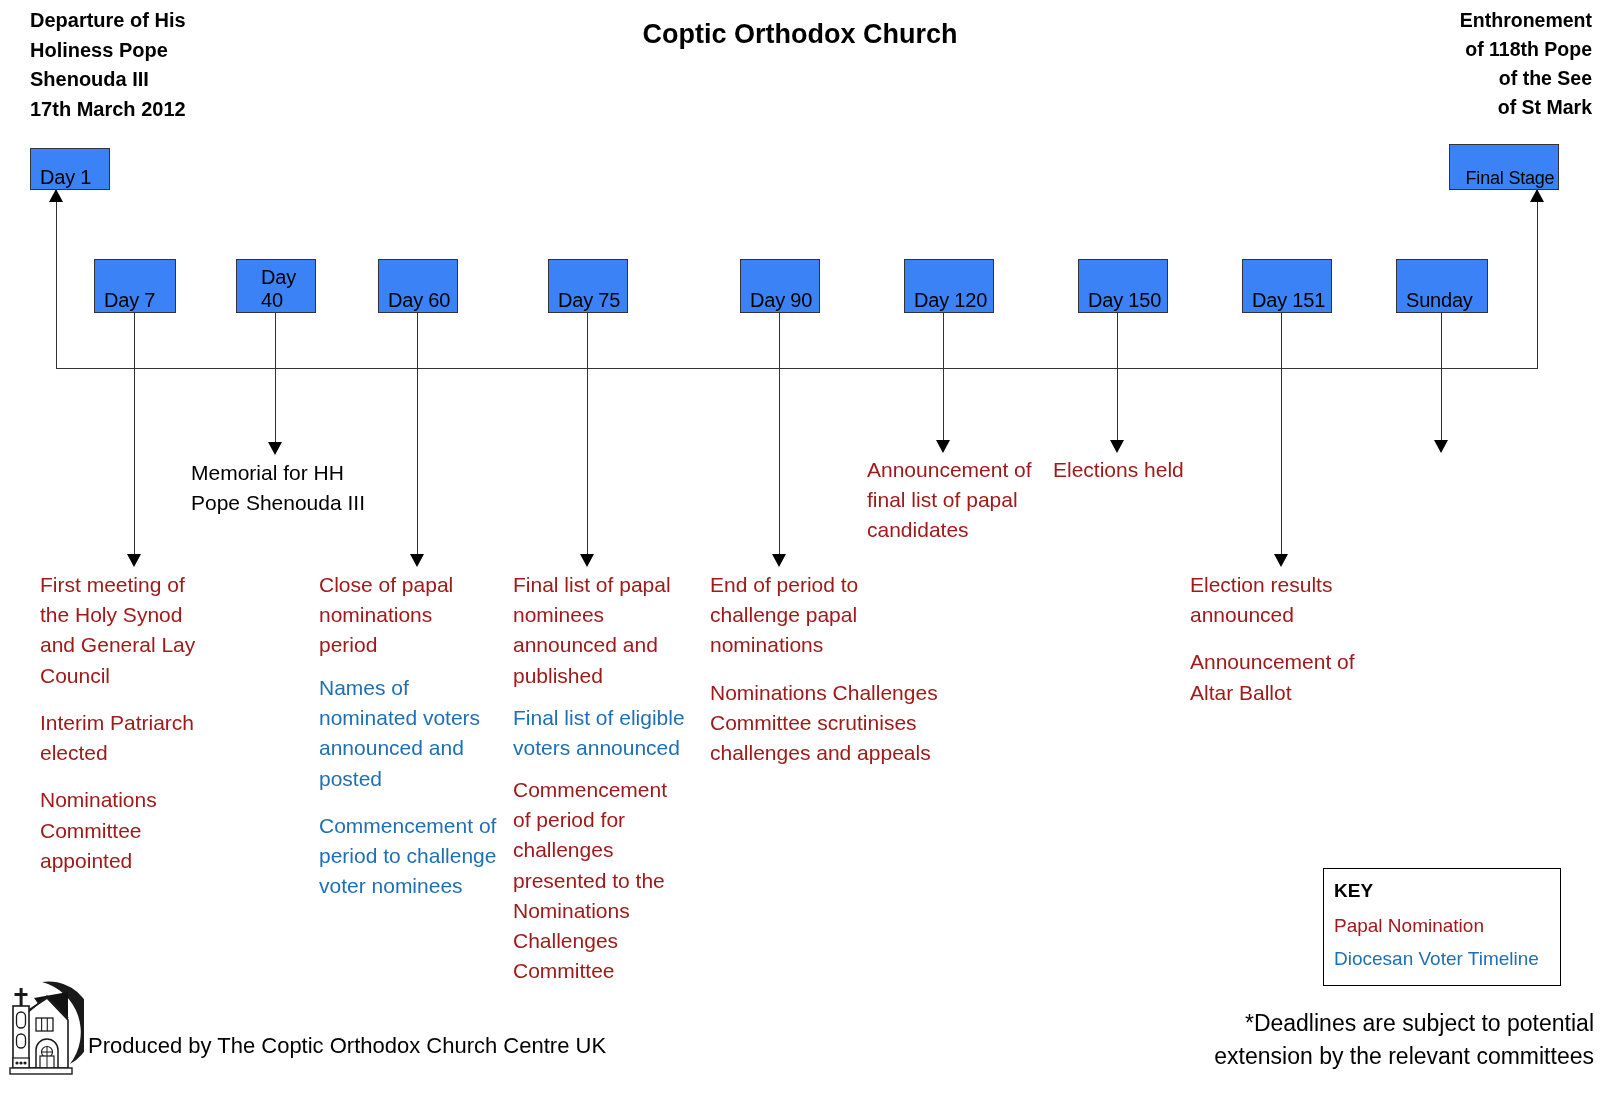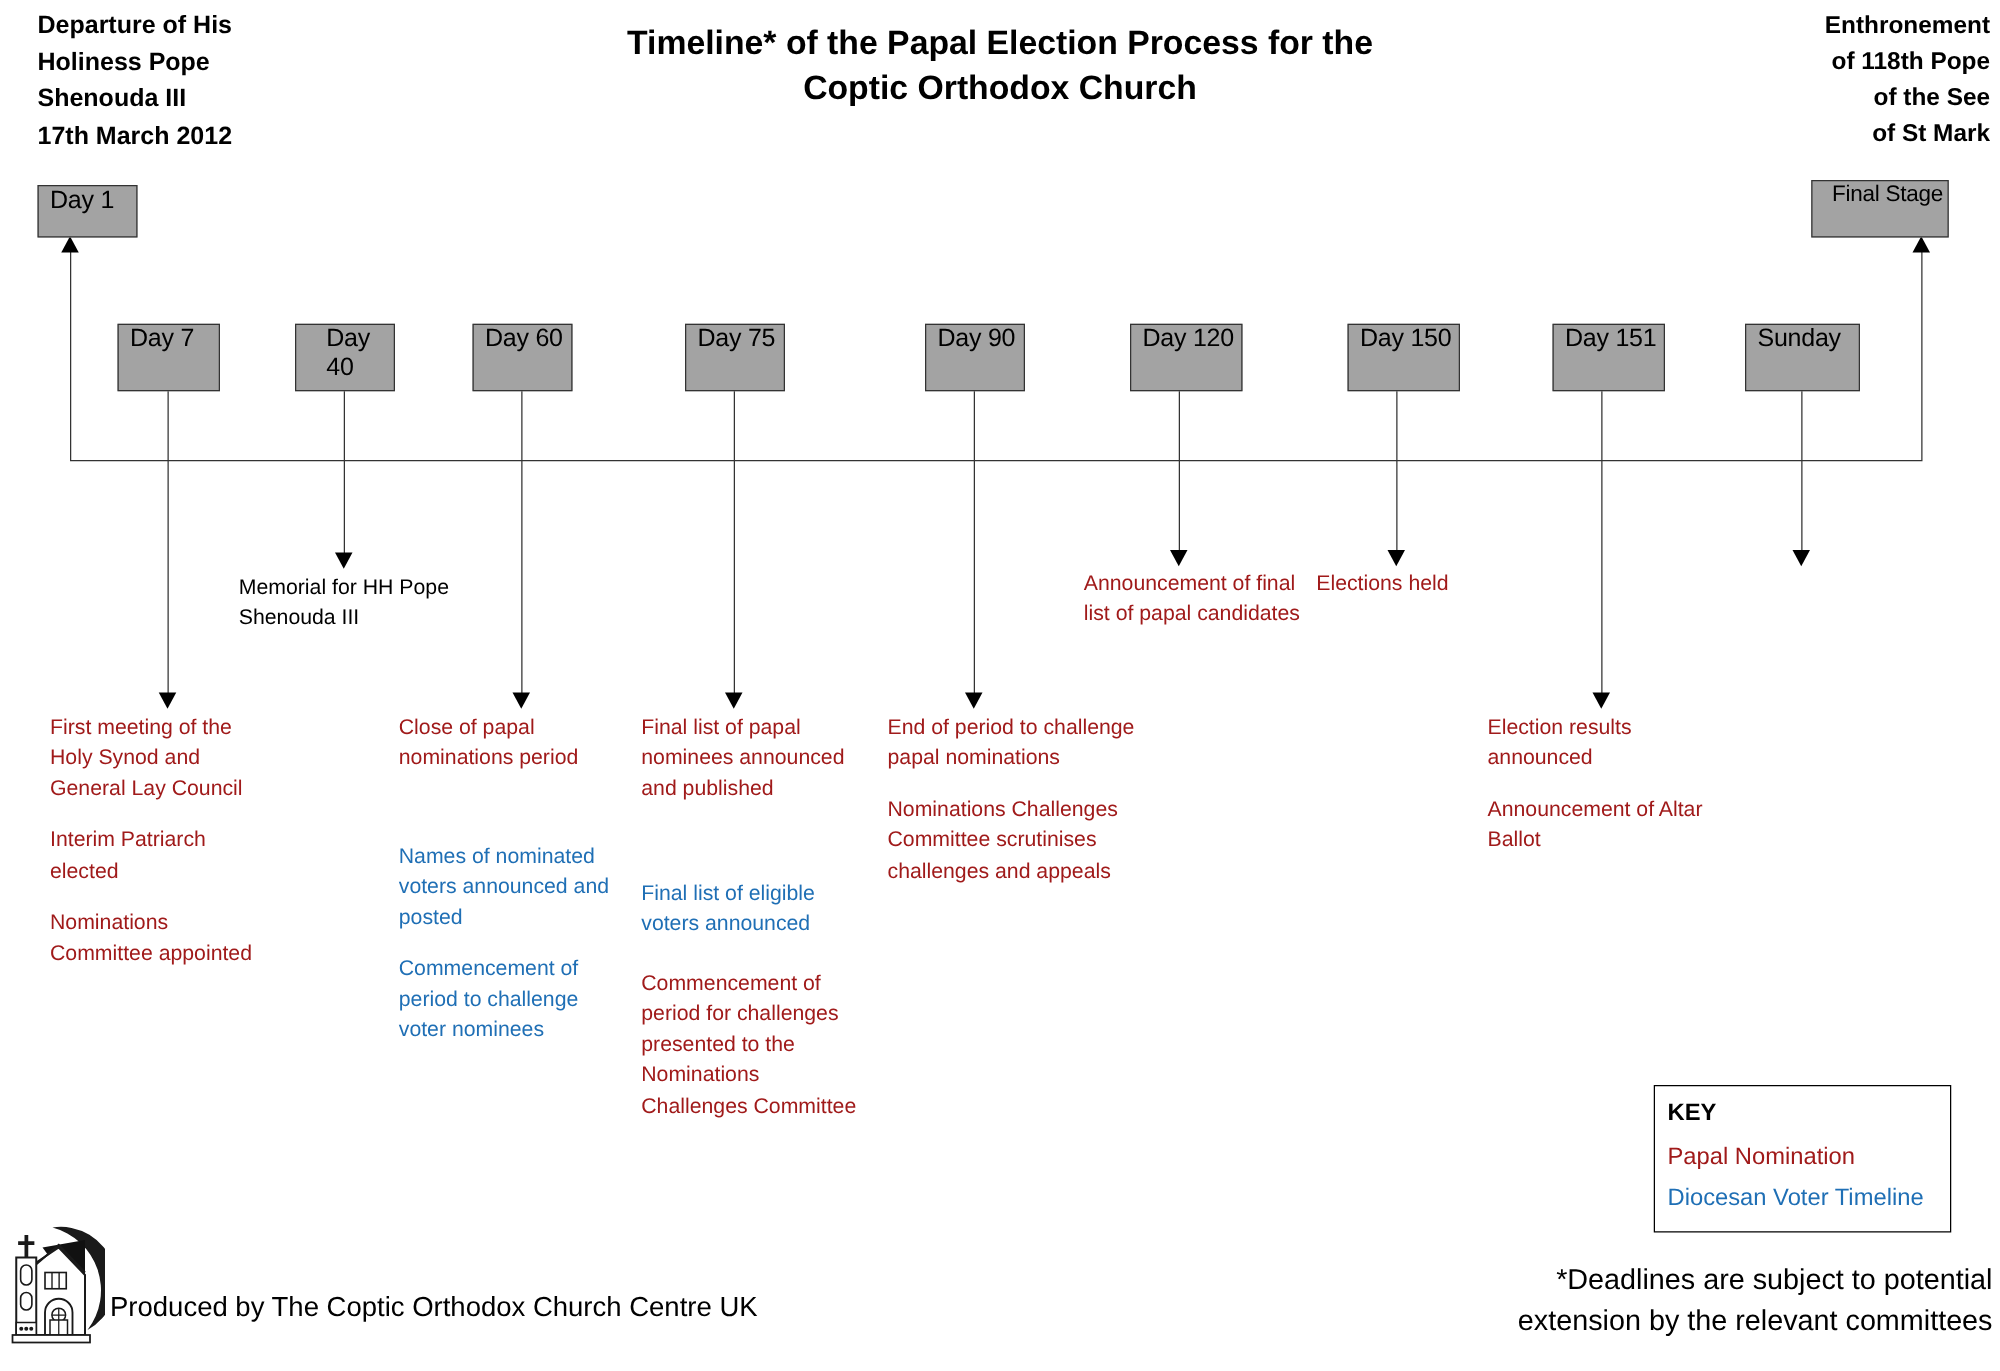--- a/index.html
+++ b/index.html
@@ -53,24 +53,24 @@
     font-weight: bold;
     color: #000000;
     line-height: 1.48;
     text-align: right;
   }
 
   
   .node-box {
     position: absolute;
     border: 1.6px solid #333333;
-    background: #a3a3a3;
+    background: #3b82f6;
     box-sizing: border-box;
     display: flex;
-    align-items: flex-start;
+    align-items: flex-end;
     justify-content: flex-start;
     padding-left: 9px;
     font-size: 20px;
     color: #000000;
     letter-spacing: -0.2px;
   }
   .node-box.final {
     padding-left: 12px;
     justify-content: center;
     font-size: 18px;
@@ -100,21 +100,21 @@
     width: 0;
     height: 0;
     border-left: 7px solid transparent;
     border-right: 7px solid transparent;
     border-bottom: 13px solid #000000;
   }
 
   
   .tblock {
     position: absolute;
-    font-size: 17px;
+    font-size: 21px;
     line-height: 1.44;
     box-sizing: border-box;
   }
   .tblock p { margin: 0 0 17px 0; }
   .tblock p:last-child { margin-bottom: 0; }
   .red   { color: #a01a1a; }
   .blue  { color: #1f6fb5; }
   .black { color: #000000; }
 
   
@@ -176,21 +176,20 @@
 <div id="page">
 
   <div class="hdr-left">
     <div>Departure of His</div>
     <div>Holiness Pope</div>
     <div>Shenouda III</div>
     <div class="date">17th March 2012</div>
   </div>
 
   <div class="hdr-title">
-    <div>Timeline* of the Papal Election Process for the</div>
     <div>Coptic Orthodox Church</div>
   </div>
 
   <div class="hdr-right">
     <div>Enthronement</div>
     <div>of 118th Pope</div>
     <div>of the See</div>
     <div>of St Mark</div>
   </div>
 

